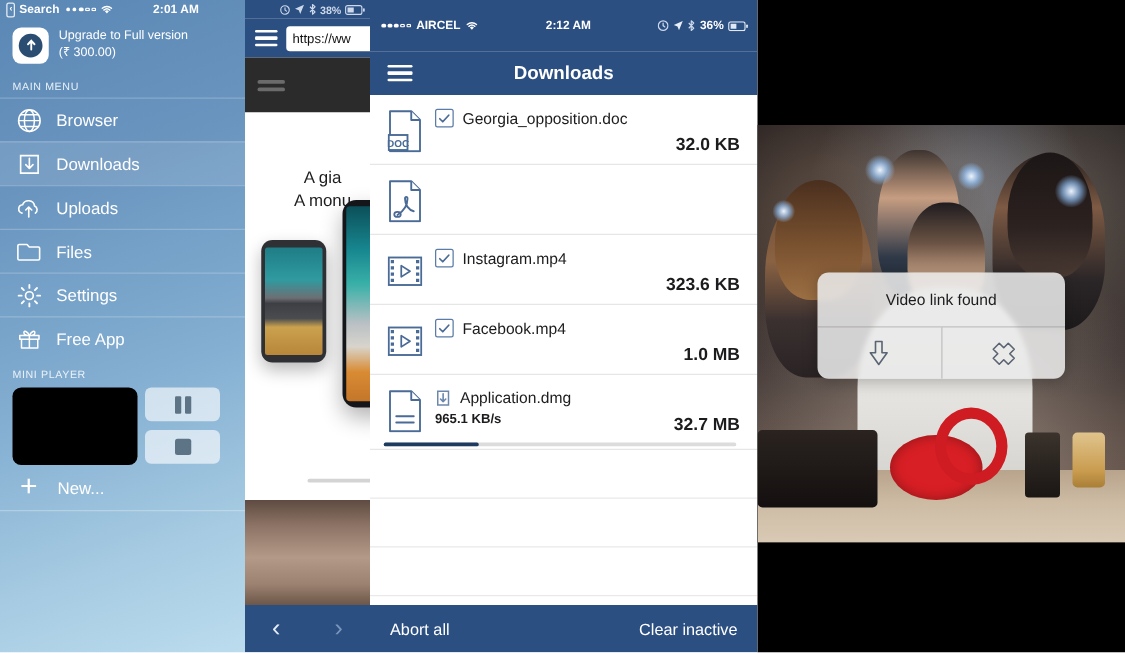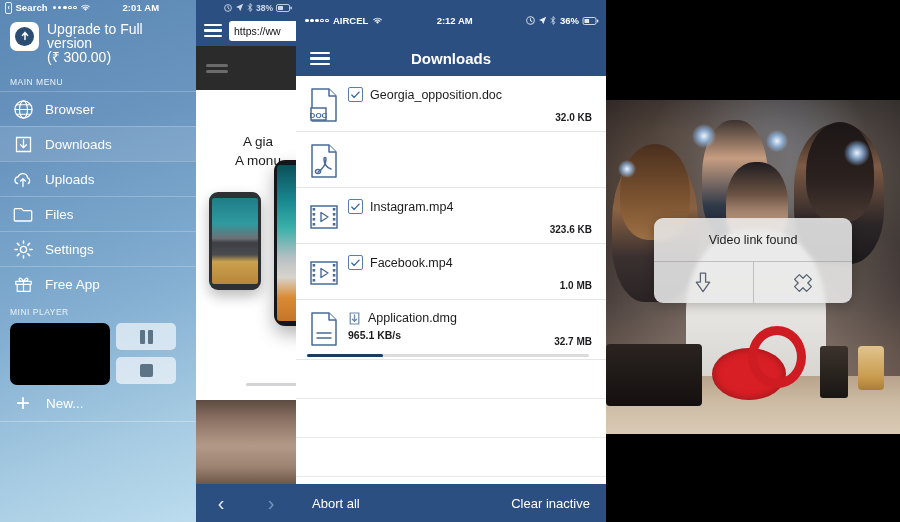--- a/index.html
+++ b/index.html
@@ -15,21 +15,21 @@
   .sb-back{font-size:9px;display:inline-block;border:1px solid rgba(255,255,255,.85);border-radius:2px;line-height:8px;padding:1px 1.5px;font-size:7px;}
   .dots{display:inline-flex;gap:1.5px;align-items:center;margin-left:2px;}
   .dots i{width:3.6px;height:3.6px;border-radius:50%;background:#fff;display:block;}
   .dots i.off{background:transparent;box-shadow:inset 0 0 0 1px #fff;}
   .sb-mid{flex:1;text-align:center;}
   .sb-right{display:flex;align-items:center;gap:3px;}
 
   .upgrade{display:flex;align-items:flex-start;gap:8px;padding:5px 8px 7px 10px;}
   .upg-icon{width:29px;height:29px;border-radius:7px;background:#fff;flex:none;display:flex;align-items:center;justify-content:center;margin-top:2px;}
   .upg-circle{width:19px;height:19px;border-radius:50%;background:#2b4d72;display:flex;align-items:center;justify-content:center;}
-  .upg-text{color:#fff;font-size:14px;line-height:14px;padding-top:2px;}
+  .upg-text{color:#fff;font-size:10px;line-height:14px;padding-top:2px;}
 
   .section-label{color:#eaf2f8;font-size:8.5px;letter-spacing:.5px;padding:6px 0 4px 10px;font-weight:500;}
   .menu-item{display:flex;align-items:center;gap:11px;height:34px;padding-left:12px;
     border-top:1px solid rgba(255,255,255,.22);position:relative;}
   .menu-item.selected{background:rgba(255,255,255,.10);}
   .menu-item:last-of-type{border-bottom:1px solid rgba(255,255,255,.22);}
   .mi-label{color:#fff;font-size:13.5px;}
   .mi-icon{width:22px;height:22px;flex:none;display:flex;align-items:center;justify-content:center;}
 
   .miniplayer{display:flex;gap:6px;padding:2px 8px 0 10px;align-items:flex-start;}
@@ -76,21 +76,21 @@
   .p3-bar .hamb{position:absolute;left:14px;width:20px;}
   .p3-title{flex:1;text-align:center;color:#fff;font-size:15px;font-weight:600;}
   .dl-list{padding:0;}
   .dl-row{display:flex;align-items:flex-start;padding:11px 14px 9px 14px;border-bottom:1px solid #e6e6e6;position:relative;min-height:40px;box-sizing:border-box;}
   .dl-row:first-child{border-top:none;}
   .fileicon{width:28px;height:34px;flex:none;margin-right:10px;margin-top:1px;}
   .dl-mid{flex:1;min-width:0;}
   .dl-name{display:flex;align-items:center;gap:7px;font-size:12.5px;color:#1c1c1e;}
   .chk{width:13px;height:13px;border:1.4px solid #5b7ca6;border-radius:2px;flex:none;display:flex;align-items:center;justify-content:center;}
   .dl-speed{font-size:10.5px;color:#1c1c1e;margin-top:4px;font-weight:600;}
-  .dl-size{font-size:10px;color:#1c1c1e;align-self:flex-end;margin-bottom:-1px;white-space:nowrap;font-weight:600;}
+  .dl-size{font-size:14px;color:#1c1c1e;align-self:flex-end;margin-bottom:-1px;white-space:nowrap;font-weight:600;}
   .progress{position:absolute;left:11px;right:17px;bottom:2px;height:3px;background:#dcdcdc;border-radius:2px;}
   .progress > i{display:block;height:100%;background:#1d3a5f;border-radius:2px;}
   .empty-row{height:38px;border-bottom:1px solid #e9e9e9;}
   .p3-toolbar{position:absolute;bottom:0;left:0;right:0;height:38px;background:#2c4f82;display:flex;align-items:center;justify-content:space-between;padding:0 16px;margin-top:44px;}
   .p3-toolbar span{color:#fff;font-size:13px;}
 
   
   .panel4{position:relative;width:294px;height:522px;background:#000;overflow:hidden;flex:none;}
   .vid{position:absolute;left:0;top:100px;width:294px;height:334px;overflow:hidden;
     background:#0b0a0c;}

